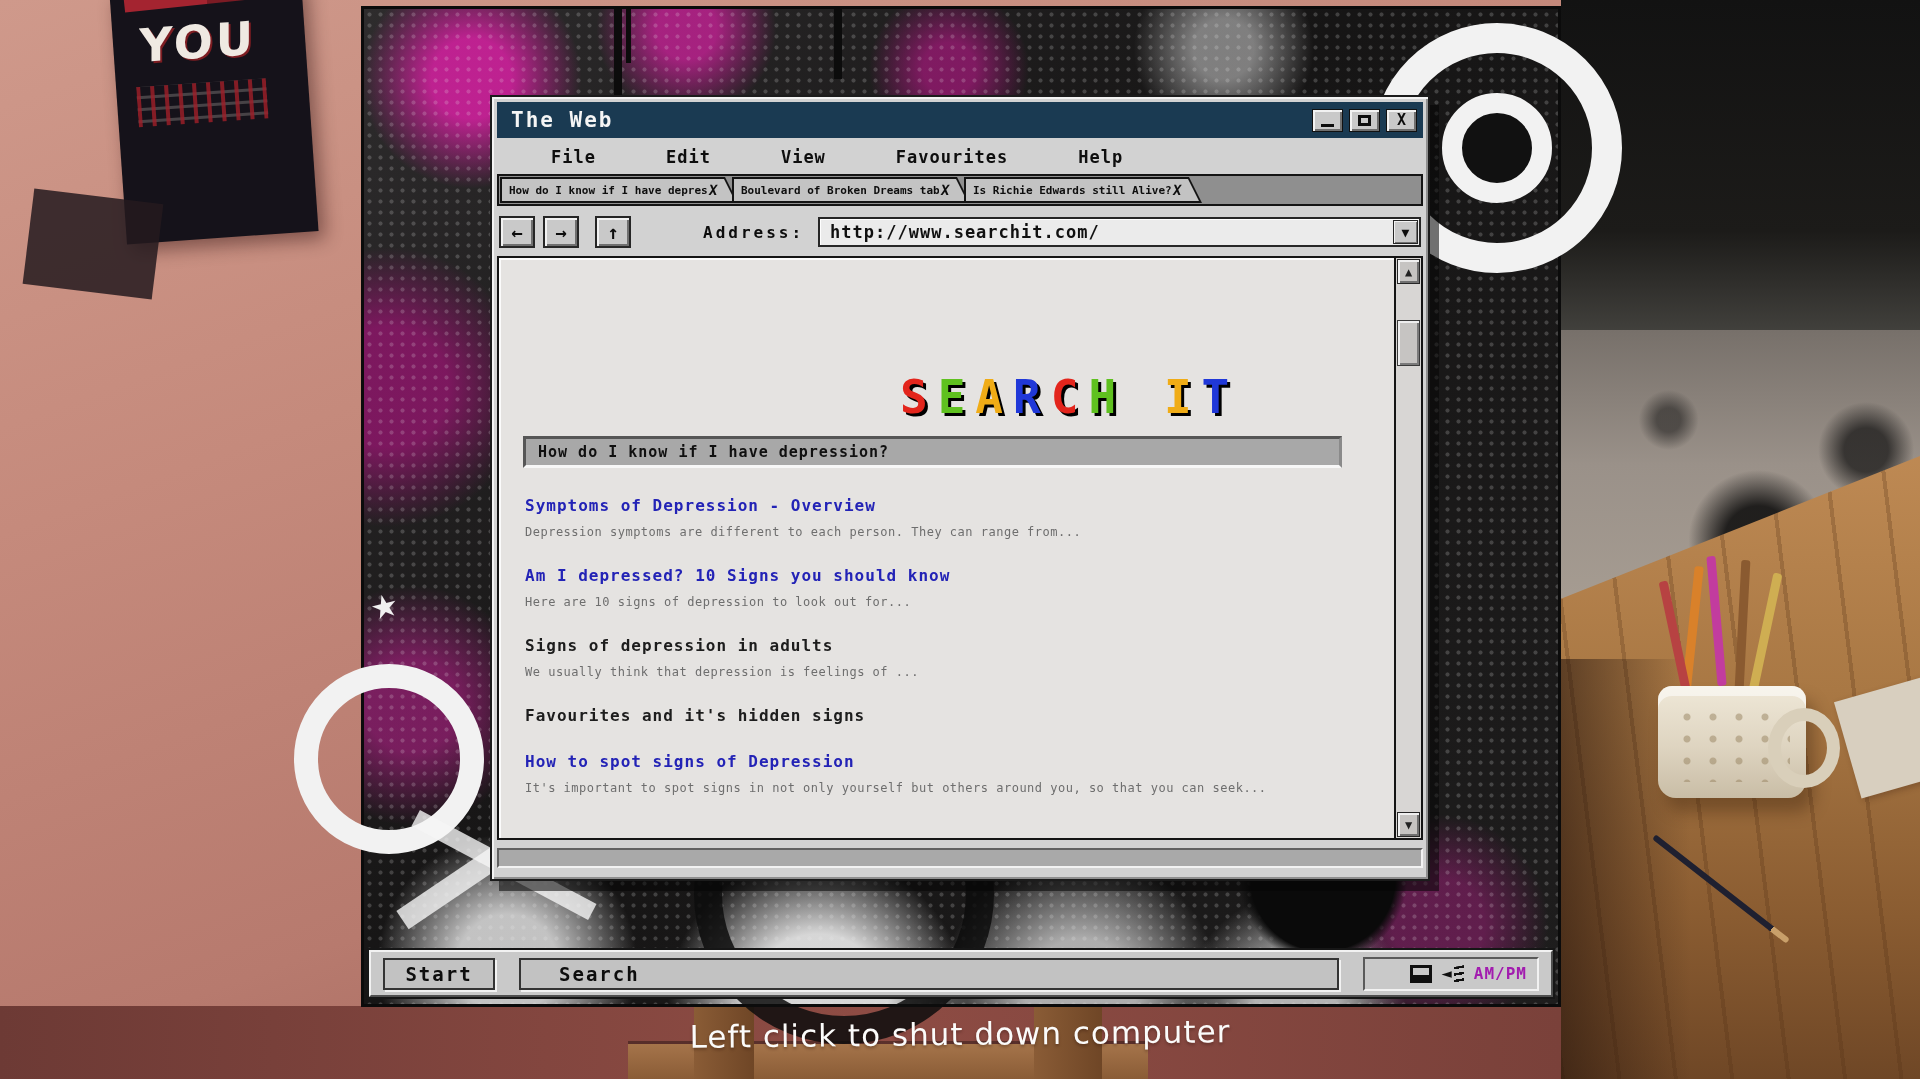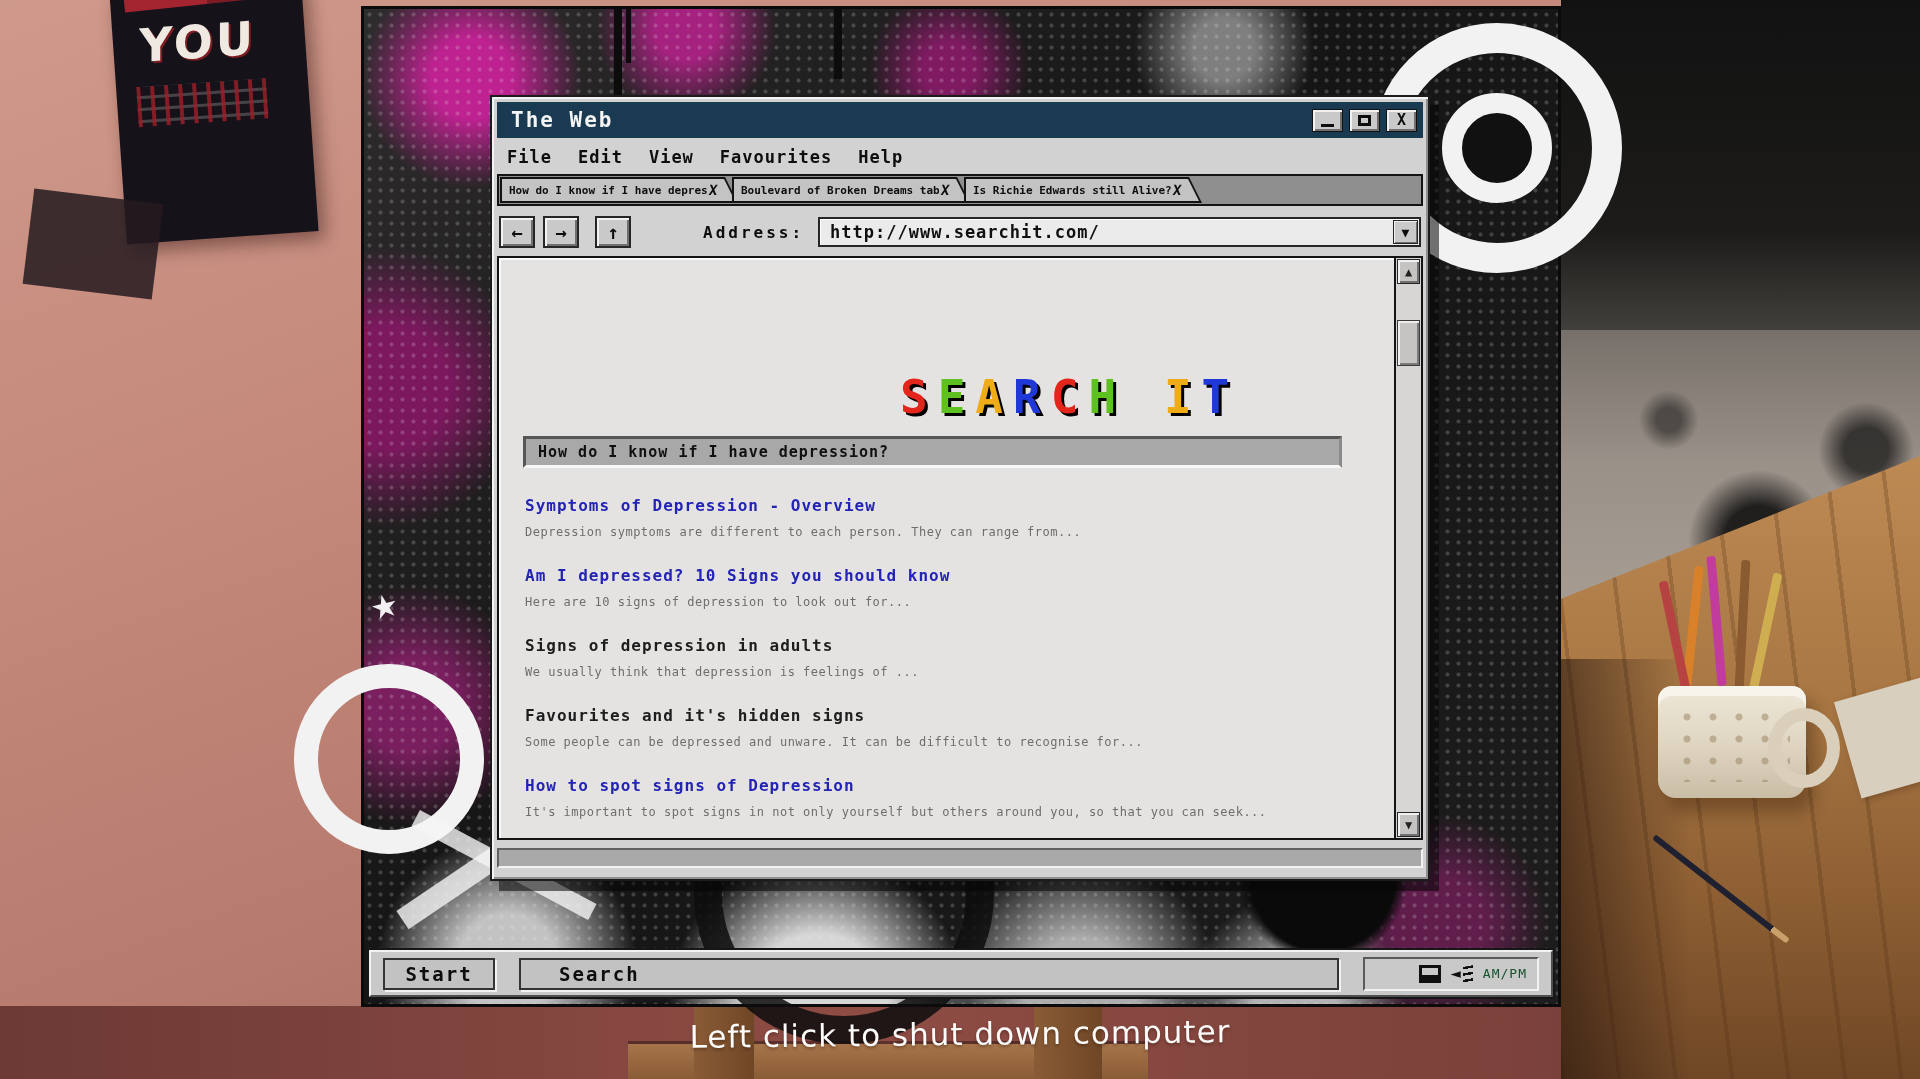--- a/index.html
+++ b/index.html
@@ -119,39 +119,39 @@
   .tb-task { flex:1; padding-left:38px; }
   .tb-tray { width:176px; height:34px; border:2px solid; border-color:#5a5a5a #f2f2f2 #f2f2f2 #5a5a5a;
     display:flex; align-items:center; justify-content:flex-end; gap:10px; padding:0 10px; }
   .tray-monitor { position:relative; width:22px; height:18px; border:3px solid #101010; background:#c9c9c9; }
   .tray-monitor i { position:absolute; left:0; right:0; bottom:0; height:5px; background:#101010; display:block; }
   .tray-speaker { display:flex; align-items:center; }
   .spk-tri { font-size:17px; color:#101010; line-height:1; }
   .spk-lines { width:10px; height:16px; margin-left:2px;
     background:repeating-linear-gradient(180deg,#101010 0 2.5px, transparent 2.5px 6.5px);
     transform:skewY(-10deg); }
-  .tray-clock { font-weight:normal; font-size:13px; letter-spacing:1px; color:#14532d; }
+  .tray-clock { font-weight:bold; font-size:16px; letter-spacing:1px; color:#a21caf; }
 
   
   .window { position:absolute; left:126px; top:86px; width:940px; height:786px;
     background:#d2d2d2; border:2px solid #1c1c1c; padding:5px;
     box-shadow:9px 10px 0 rgba(5,5,5,.55), inset 2px 2px 0 #f3f3f3, inset -2px -2px 0 #8f8f8f; }
   .titlebar { height:36px; background:#1a3a52; display:flex; align-items:center;
     padding:0 6px 0 14px; margin-bottom:4px; }
   .title { color:#f5f5f5; font-weight:bold; font-size:21px; letter-spacing:2px; flex:1; }
   .win-btn { width:31px; height:23px; margin-left:6px; background:#c9c9c9;
     border:1px solid #111; box-shadow:inset 2px 2px 0 #f2f2f2, inset -2px -2px 0 #6f6f6f;
     display:flex; align-items:center; justify-content:center;
     font-weight:bold; font-size:15px; color:#0d0d0d; cursor:pointer; }
   .glyph-min { width:13px; height:3px; background:#0d0d0d; margin-top:10px; }
   .glyph-max { width:13px; height:11px; border:3px solid #0d0d0d; }
 
   .menubar { height:30px; display:flex; align-items:center; gap:26px; padding-left:10px;
     font-weight:bold; font-size:17px; letter-spacing:1px; color:#0e0e0e; }
-  .menu-item { cursor:pointer; }
+  .menu-item { cursor:pointer;margin-left:44px; }
 
   .tabstrip { height:32px; margin-top:2px; background:#8f8f8f; border:2px solid #141414;
     display:flex; align-items:stretch; padding:1px 1px; }
   .tab { position:relative; width:238px; margin-right:-6px; cursor:pointer; }
   .tab .tab-outline { position:absolute; inset:0; background:#131313;
     clip-path:polygon(0 0, calc(100% - 13px) 0, 100% 100%, 0 100%); }
   .tab .tab-face { position:absolute; inset:2px 3px 2px 2px; background:#c3c3c3;
     clip-path:polygon(0 0, calc(100% - 11px) 0, 100% 100%, 0 100%);
     display:flex; align-items:center; padding:0 18px 0 7px; }
   .tab-label { flex:1; font-weight:bold; font-size:11px; letter-spacing:0; color:#0e0e0e;
@@ -330,21 +330,20 @@
                 <div class="result-desc">Here are 10 signs of depression to look out for...</div>
               </div>
 
               <div class="result">
                 <a class="result-title visited">Signs of depression in adults</a>
                 <div class="result-desc">We usually think that depression is feelings of ...</div>
               </div>
 
               <div class="result">
                 <a class="result-title visited">Favourites and it's hidden signs</a>
-                <div class="result-desc">Some people can be depressed and unware. It can be difficult to recognise for...</div>
               </div>
 
               <div class="result">
                 <a class="result-title">How to spot signs of Depression</a>
                 <div class="result-desc">It's important to spot signs in not only yourself but others around you, so that you can seek...</div>
               </div>
             </div>
         </div>
         <div class="scrollbar">
           <span class="scroll-btn scroll-up">▲</span>

